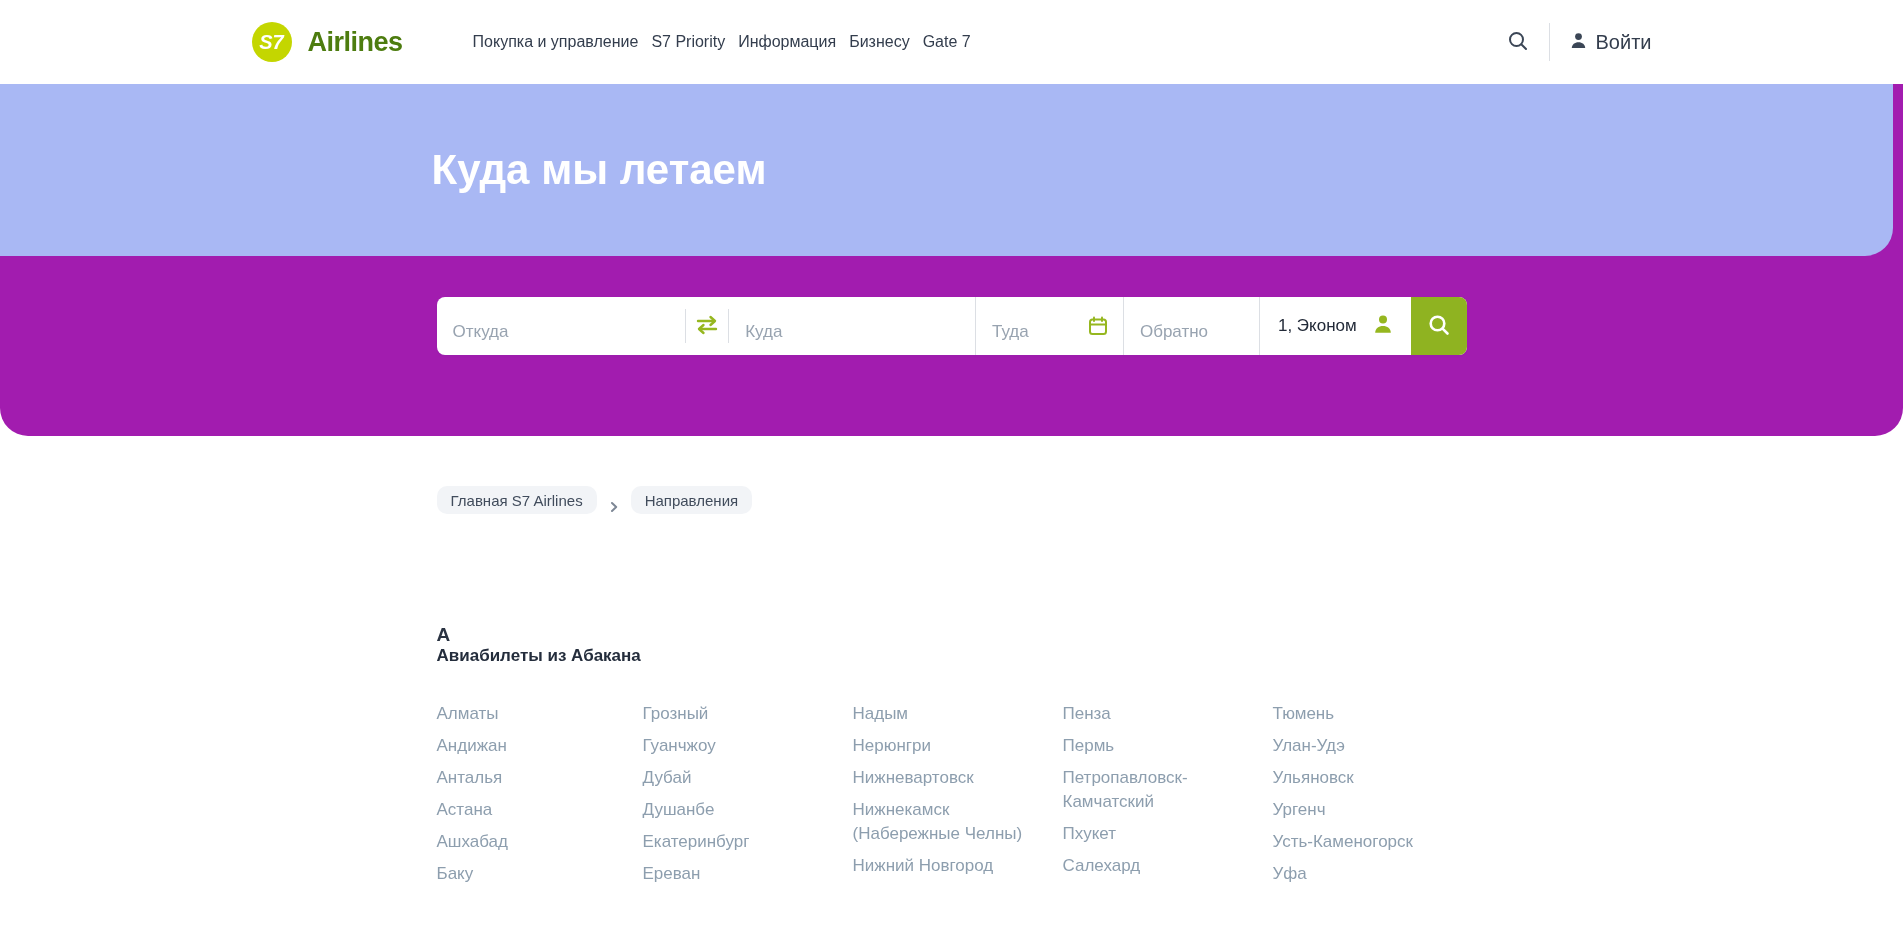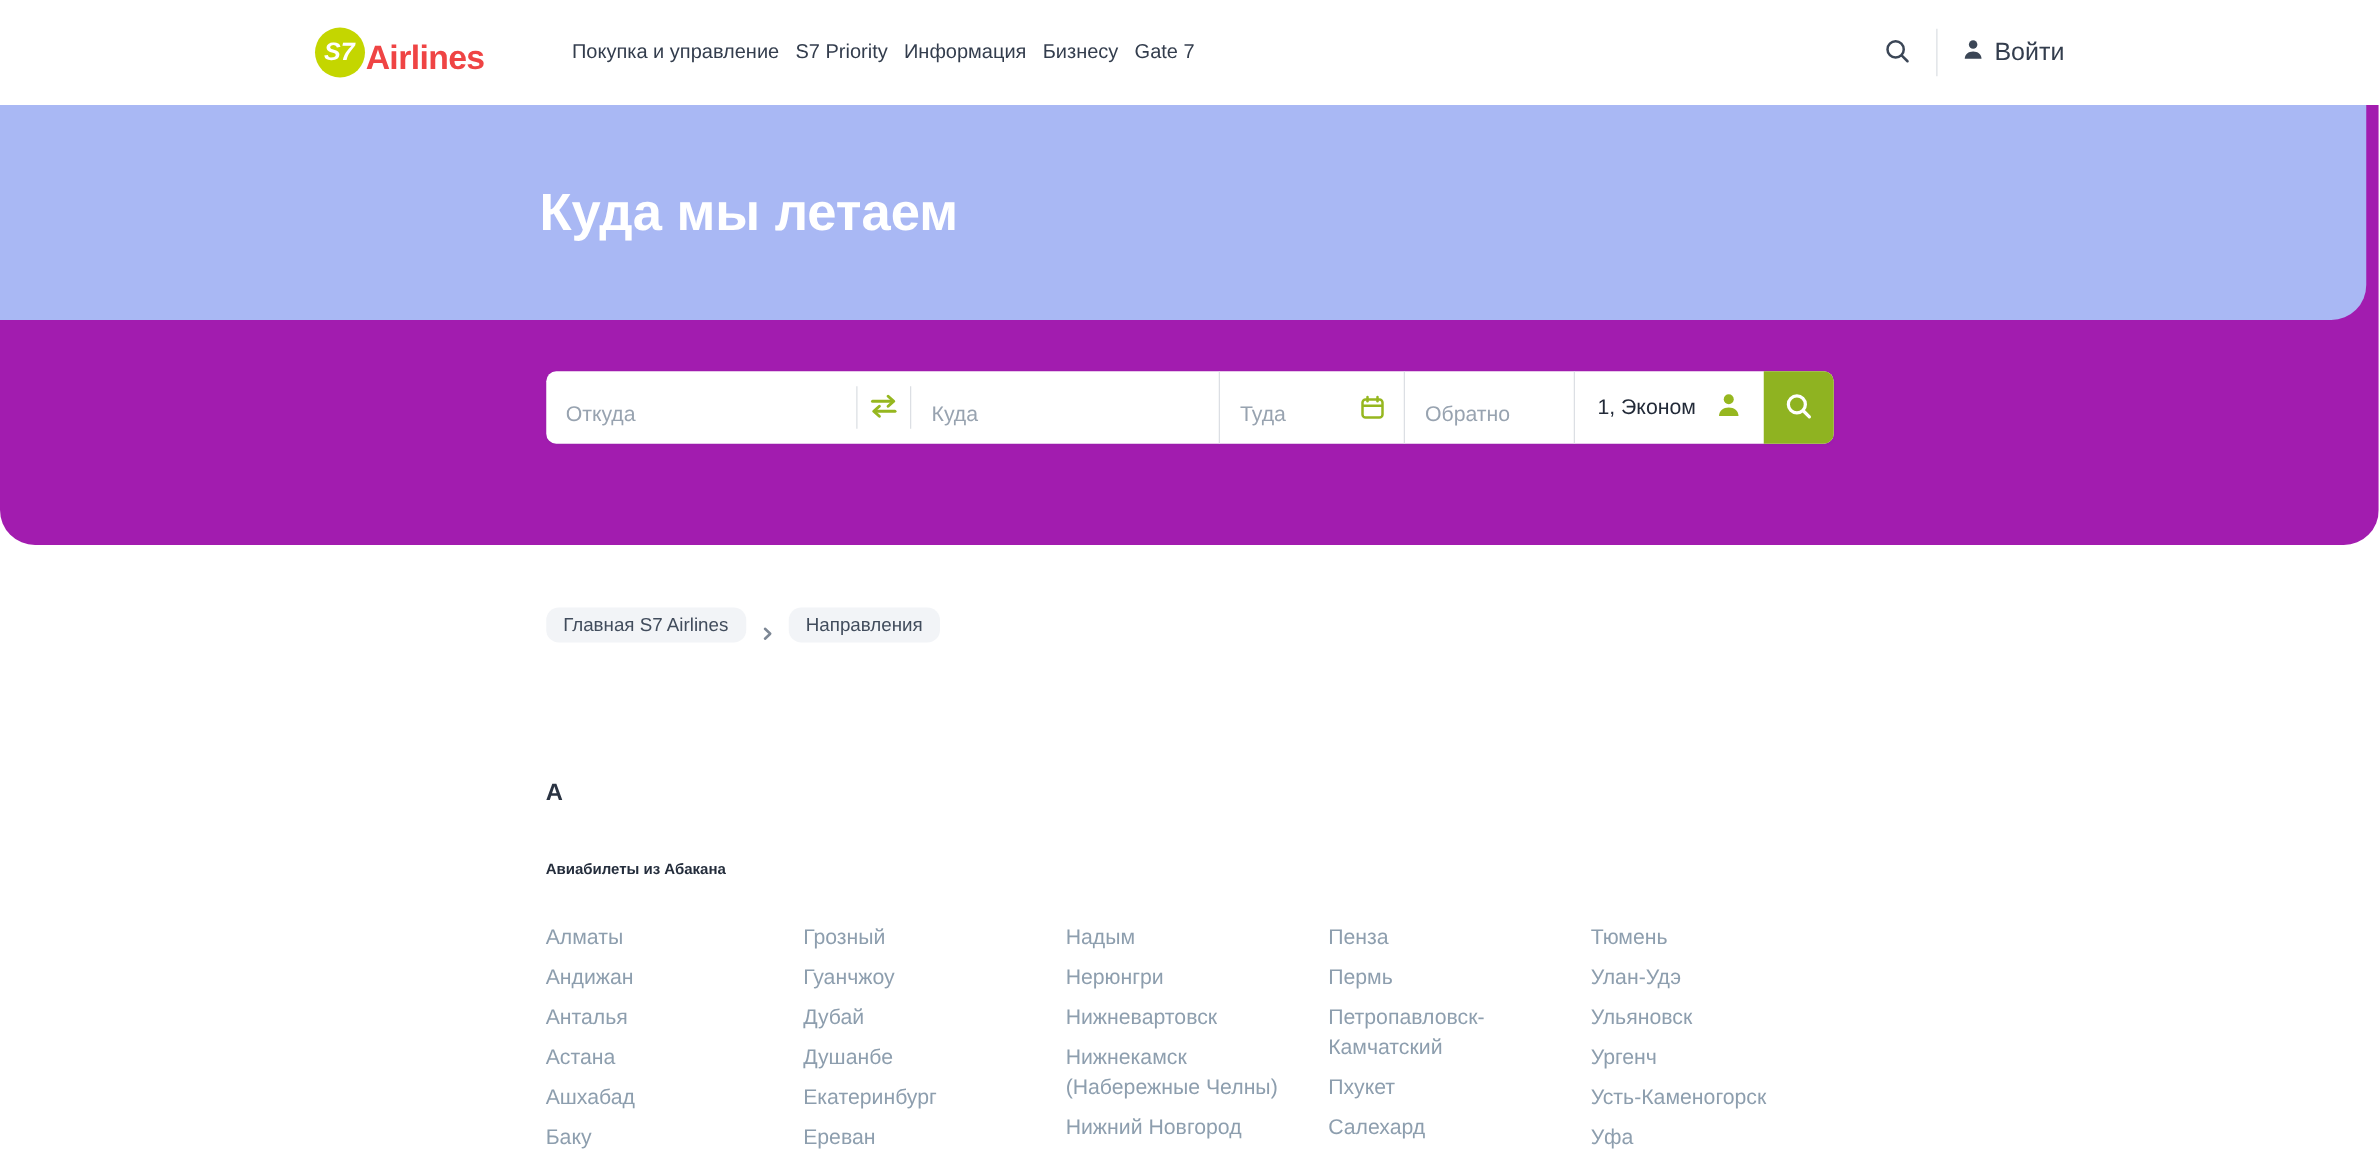--- a/index.html
+++ b/index.html
@@ -2,25 +2,25 @@
 <html><head>
 <meta charset="utf-8">
 <style>
   * { margin:0; padding:0; box-sizing:border-box; }
   html,body { width:1903px; height:927px; overflow:hidden; background:#fff;
               font-family:"Liberation Sans", sans-serif; }
 
   
   .header { height:84px; background:#fff; }
   .header-inner { width:1400px; height:100%; margin:0 auto; display:flex; align-items:center; }
-  .logo { display:flex; align-items:flex-end; gap:1px; cursor:pointer; }
+  .logo { display:flex; align-items:center; gap:16px; cursor:pointer; }
   .logo-circle { width:40px; height:40px; border-radius:50%; background:#c4d600;
                  color:#fff; font-weight:700; font-style:italic; font-size:20px;
                  display:flex; align-items:center; justify-content:center; }
-  .logo-text { font-size:27px; font-weight:700; color:#ef4444; letter-spacing:-0.5px; }
+  .logo-text { font-size:27px; font-weight:700; color:#4d7c0f; letter-spacing:-0.5px; }
   .nav { display:flex; gap:13px; margin-left:70px; }
   .nav a { text-decoration:none; color:#333d4d; font-size:16px; cursor:pointer; }
   .header-right { margin-left:auto; display:flex; align-items:center; }
   .icon-btn { background:none; border:none; cursor:pointer; display:flex; align-items:center; }
   .header-divider { width:1px; height:38px; background:#dcdfe4; margin:0 20px; }
   .login { display:flex; align-items:center; gap:9px; cursor:pointer; }
   .login span { font-size:20px; color:#333d4d; }
 
   
   .hero-wrap { background:#a21caf; border-radius:0 0 28px 28px; }
@@ -56,21 +56,21 @@
 
   
   .breadcrumb { display:flex; align-items:flex-end; margin-top:50px; }
   .crumb { background:#f2f4f7; border-radius:10px; height:28px; display:flex;
            align-items:center; padding:0 14px; font-size:15px; color:#414c5c;
            text-decoration:none; cursor:pointer; }
   .crumb-sep { margin:0 10px; display:flex; }
 
   
   .letter { margin-top:110px; font-size:19px; font-weight:700; color:#2a3342; }
-  .section-title { margin-top:42px; font-size:12px; font-weight:700; color:#242d3c; }
+  .section-title { font-size:17px; font-weight:700; color:#242d3c; }
   .city-grid { margin-top:36px; display:grid;
                grid-template-columns:206px 210px 210px 210px 1fr; }
   .city-col { display:flex; flex-direction:column; align-items:flex-start; padding-right:20px; }
   .city-link { font-size:17px; line-height:24px; margin-bottom:8px; color:#8d9eae;
                text-decoration:none; cursor:pointer; }
 </style>
 </head>
 <body>
 
 <header class="header">

